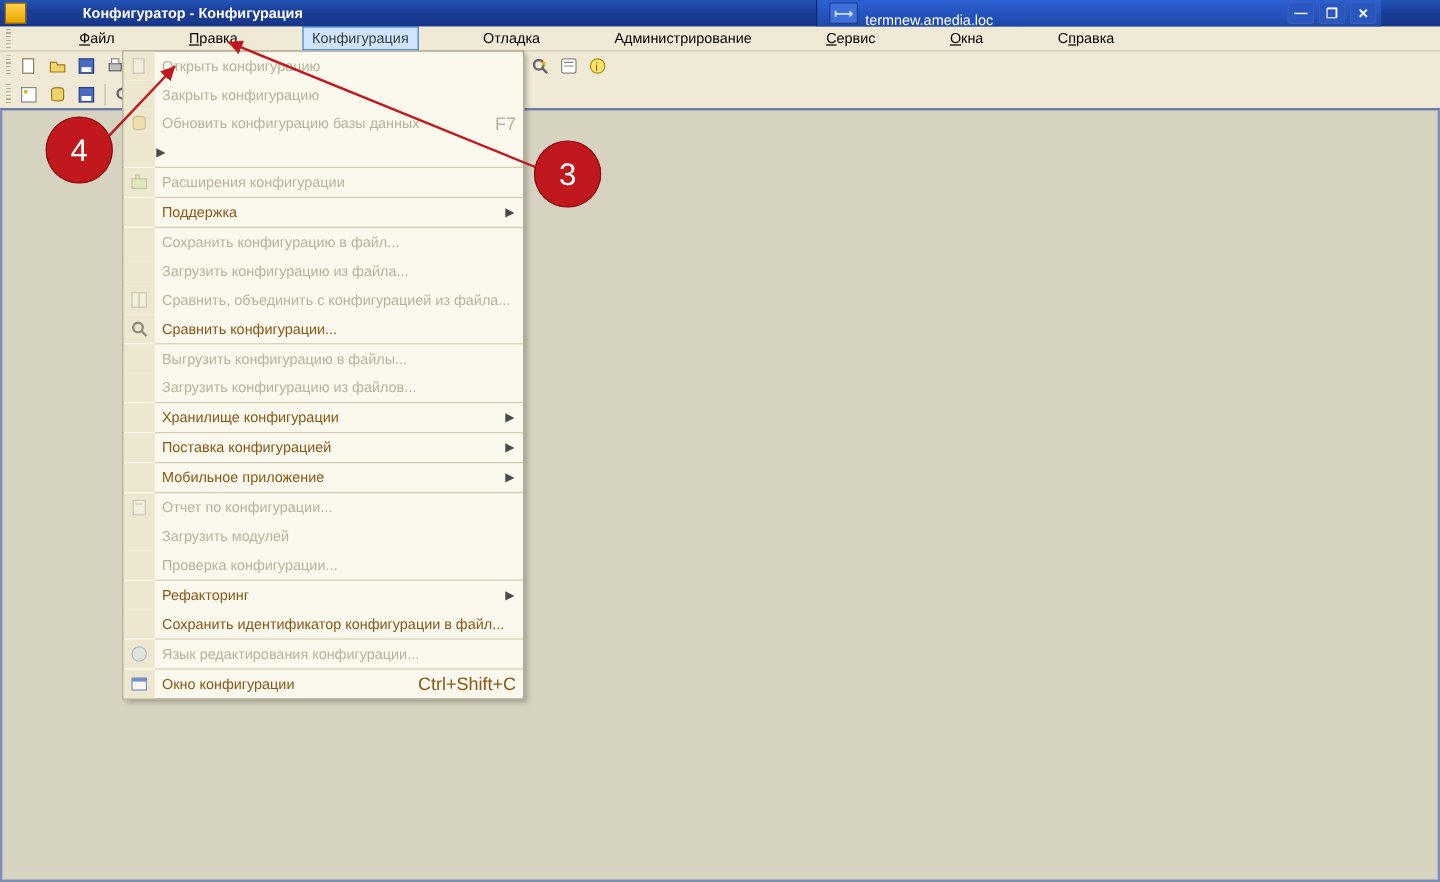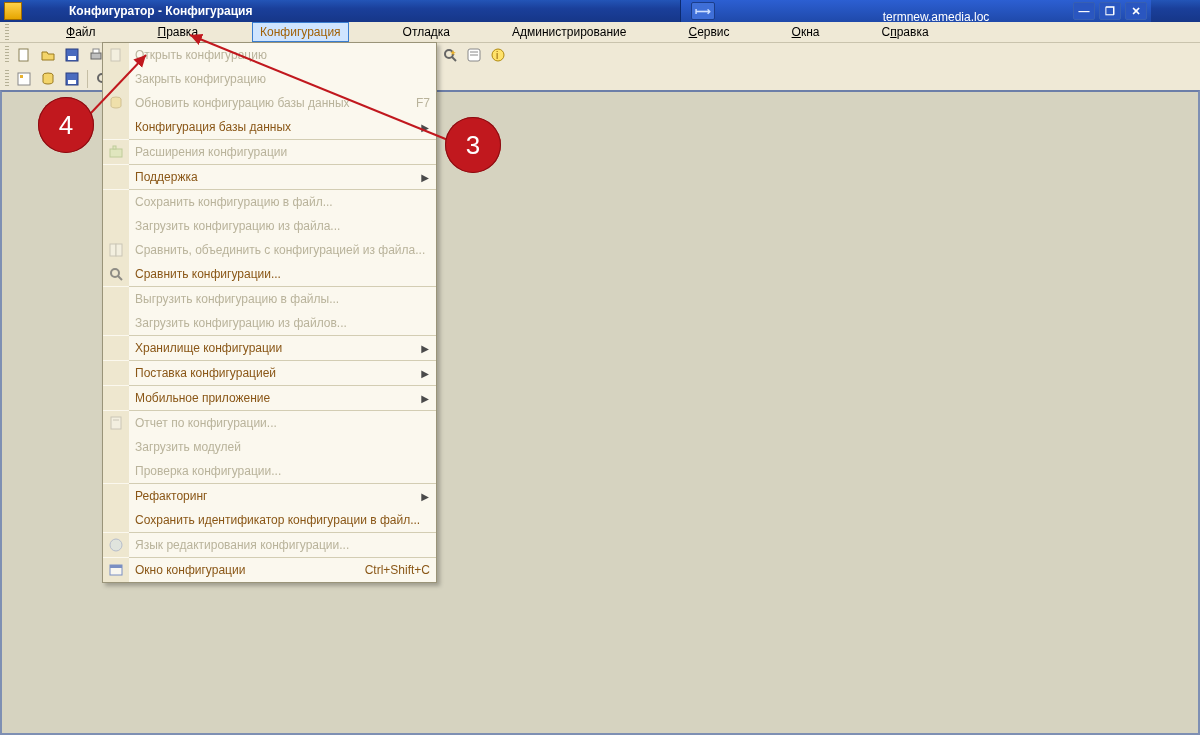--- a/index.html
+++ b/index.html
@@ -22,42 +22,42 @@
     display:flex; align-items:center;
     background: linear-gradient(#2c5fd2,#1f49aa);
     border-left:1px solid #0c2a6f;
   }
   .remote-tab .pin {
     width:22px; height:16px; margin:0 6px 0 10px;
     background:#3f6fd8; border:1px solid #1b3d8a; border-radius:2px;
     display:flex; align-items:center; justify-content:center; color:#cfe0ff;
     font-size:11px;
   }
-  .remote-tab .remote-name { flex:1; text-align:center; font-weight:normal;margin-top:12px; }
+  .remote-tab .remote-name { flex:1; text-align:left; font-weight:normal;margin-top:12px; }
   .winbtns { position:absolute; right:4px; top:2px; display:flex; gap:4px; }
   .winbtn {
     width:20px; height:16px; background:#2a56c0; border:1px solid #375fb3;
     color:#fff; display:flex; align-items:center; justify-content:center;
     font-size:11px; border-radius:2px;
   }
   .winbtn.close { background:#2a56c0; }
 
   
   .menubar {
     height:20px; background:#efe9d6;
     border-bottom:1px solid #c9c3ad;
     display:flex; align-items:stretch; padding-left:2px;
   }
   .menu-handle { width:4px; margin:2px 3px; background:repeating-linear-gradient(#b5b095,#b5b095 1px,transparent 1px,transparent 3px); }
   .menuitem {
     padding:3px 8px 0 8px; color:#000;margin-left:46px;
   }
   .menuitem.active {
     background:#cfe5ff; border:1px solid #3a7ed1; padding:2px 7px 0 7px;
-    color:#a16207;
+    color:#404040;
   }
   .menuitem u { text-decoration:underline; }
 
   
   .toolbars { background:#efe9d6; border-bottom:1px solid #c9c3ad; }
   .toolbar-row { height:24px; display:flex; align-items:center; padding-left:2px; }
   .tb-handle { width:4px; height:18px; margin:0 3px; background:repeating-linear-gradient(#b5b095,#b5b095 1px,transparent 1px,transparent 3px); }
   .tb-btn {
     width:20px; height:20px; margin:0 1px;
     display:flex; align-items:center; justify-content:center;
@@ -85,21 +85,21 @@
     padding-right:6px; color:#8a5717; position:relative;
   }
   .dd-row.disabled { color:#b9b39b; }
   .dd-iconcol {
     width:26px; height:24px; flex:0 0 26px;
     background:#eee7cf; display:flex; align-items:center; justify-content:center;
   }
   .dd-iconcol svg { width:16px; height:16px; opacity:0.7; }
   .dd-row.disabled .dd-iconcol svg { opacity:0.35; }
   .dd-label { flex:1; padding-left:6px; }
-  .dd-shortcut { color:#8a5717; font-size:12px; padding-left:8px; }
+  .dd-shortcut { color:#8a5717; font-size:15px; padding-left:8px; }
   .dd-row.disabled .dd-shortcut { color:#b9b39b; }
   .dd-arrow { width:10px; text-align:center; color:#4a4a4a; font-size:10px; }
   .dd-sep { height:1px; background:#d3cdb3; margin-left:26px; }
 
   
   .anno-circle {
     position:absolute; width:56px; height:56px; border-radius:50%;
     background:#c1181e; color:#fff; display:flex; align-items:center; justify-content:center;
     font-size:26px; font-weight:400; z-index:200;
     box-shadow:0 0 0 1px #8a0d12 inset;
@@ -317,21 +317,20 @@
           <svg viewBox="0 0 16 16">
             <ellipse cx="8" cy="4" rx="5" ry="2" fill="#f3d46a" stroke="#9a7a20"></ellipse>
             <path d="M3 4v7c0 1 2 2 5 2s5-1 5-2V4" fill="#f3d46a" stroke="#9a7a20"></path>
           </svg>
         </div>
         <div class="dd-label">Обновить конфигурацию базы данных</div>
         <div class="dd-shortcut">F7</div>
       </div>
       <div class="dd-row">
         <div class="dd-iconcol"></div>
-        <div class="dd-label">Конфигурация базы данных</div>
         <div class="dd-arrow">▶</div>
       </div>
       <div class="dd-sep"></div>
       <div class="dd-row disabled">
         <div class="dd-iconcol">
           <svg viewBox="0 0 16 16">
             <rect x="2" y="5" width="12" height="8" fill="#c8e6a0" stroke="#6a9a3a"></rect>
             <rect x="5" y="2" width="3" height="3" fill="#c8e6a0" stroke="#6a9a3a"></rect>
           </svg>
         </div>

